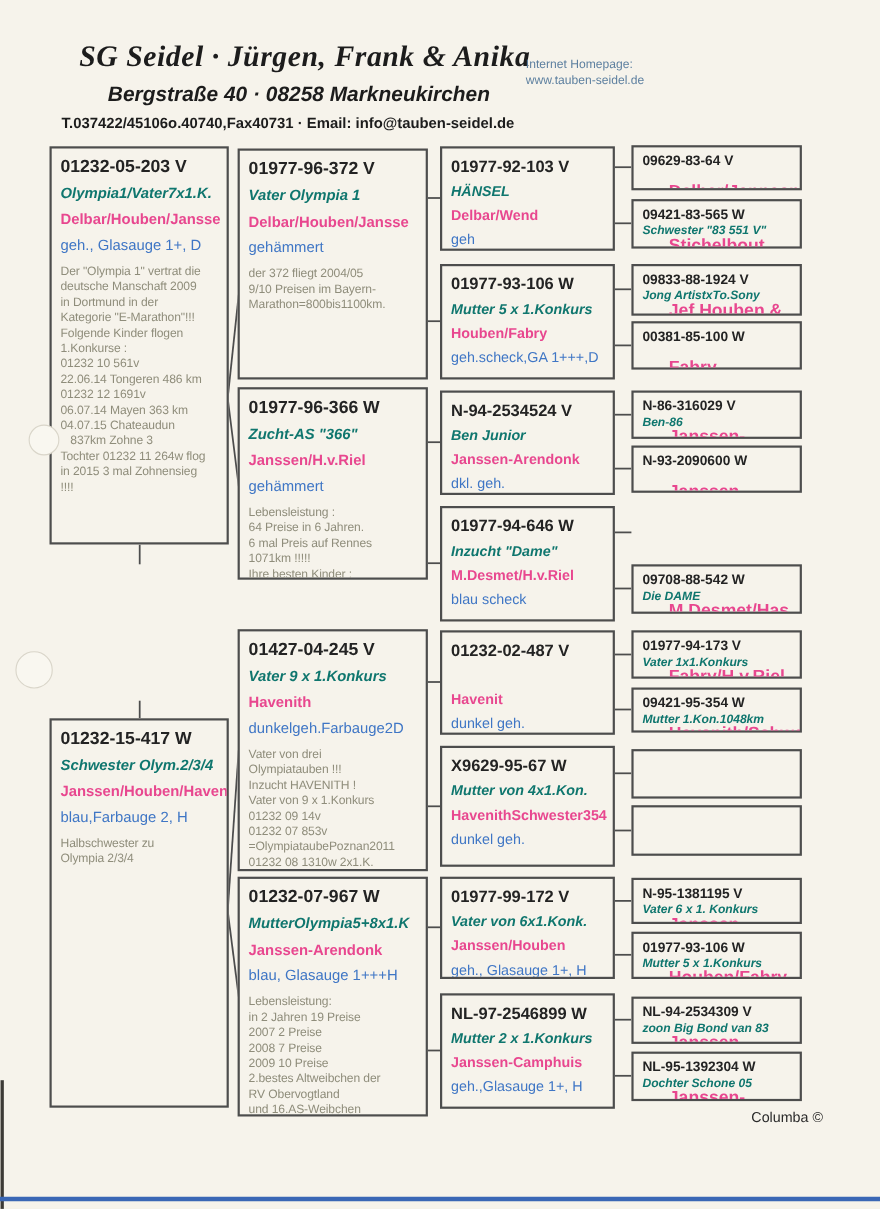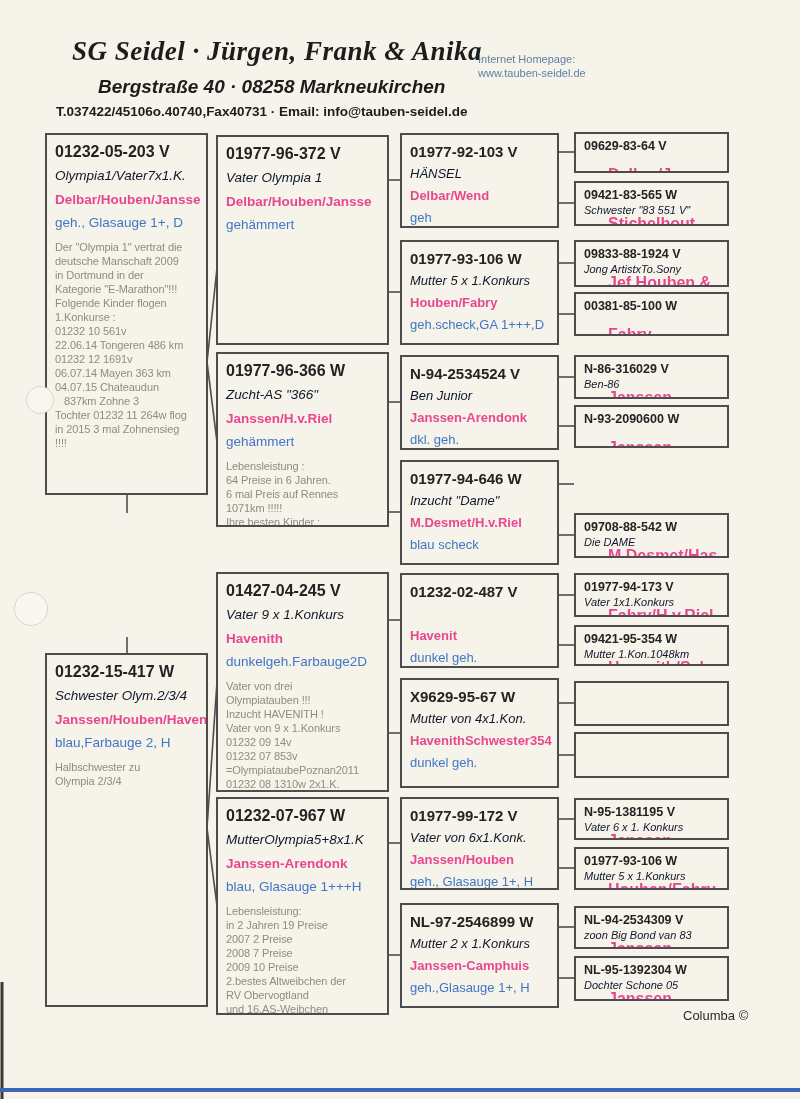--- a/index.html
+++ b/index.html
@@ -26,21 +26,21 @@
   .hdr-contact{
     position:absolute;left:56px;top:104px;font-size:13.5px;font-weight:bold;color:#1c1c1c;
   }
 
   
   .box{
     position:absolute;box-sizing:border-box;border:2px solid #4d4d4d;
     background:#f6f3eb;padding:6px 8px;z-index:1;overflow:hidden;
   }
   .ring{font-weight:bold;color:#232323;}
-  .name{font-weight:normal;font-style:italic;color:#0f172a;}
+  .name{font-weight:bold;font-style:italic;color:#0f766e;}
   .strain{font-weight:bold;color:#e8478f;}
   .cline{color:#3f76c5;}
   .notes{color:#8f8d7b;white-space:pre-wrap;}
 
   
   .gbig .ring{font-size:16px;margin:2px 0 7px;}
   .gbig .name{font-size:13.5px;margin:0 0 8px;min-height:16px;}
   .gbig .strain{font-size:13.5px;margin:0 0 8px;}
   .gbig .cline{font-size:13.5px;margin:0 0 10px;}
   .gbig .notes{font-size:11px;line-height:14px;letter-spacing:-.1px;}
@@ -158,20 +158,23 @@
     <div class="cline">blau,Farbauge 2, H</div>
     <div class="notes">Halbschwester zu
 Olympia 2/3/4</div>
   </div>
 
   <div class="box gbig" style="left:216px;top:135px;width:173px;height:210px;">
     <div class="ring">01977-96-372 V</div>
     <div class="name">Vater Olympia 1</div>
     <div class="strain">Delbar/Houben/Jansse</div>
     <div class="cline">gehämmert</div>
+    <div class="notes">der 372 fliegt 2004/05
+9/10 Preisen im Bayern-
+Marathon=800bis1100km.</div>
   </div>
   <div class="box gbig" style="left:216px;top:352px;width:173px;height:175px;">
     <div class="ring">01977-96-366 W</div>
     <div class="name">Zucht-AS "366"</div>
     <div class="strain">Janssen/H.v.Riel</div>
     <div class="cline">gehämmert</div>
     <div class="notes">Lebensleistung :
 64 Preise in 6 Jahren.
 6 mal Preis auf Rennes
 1071km !!!!!

